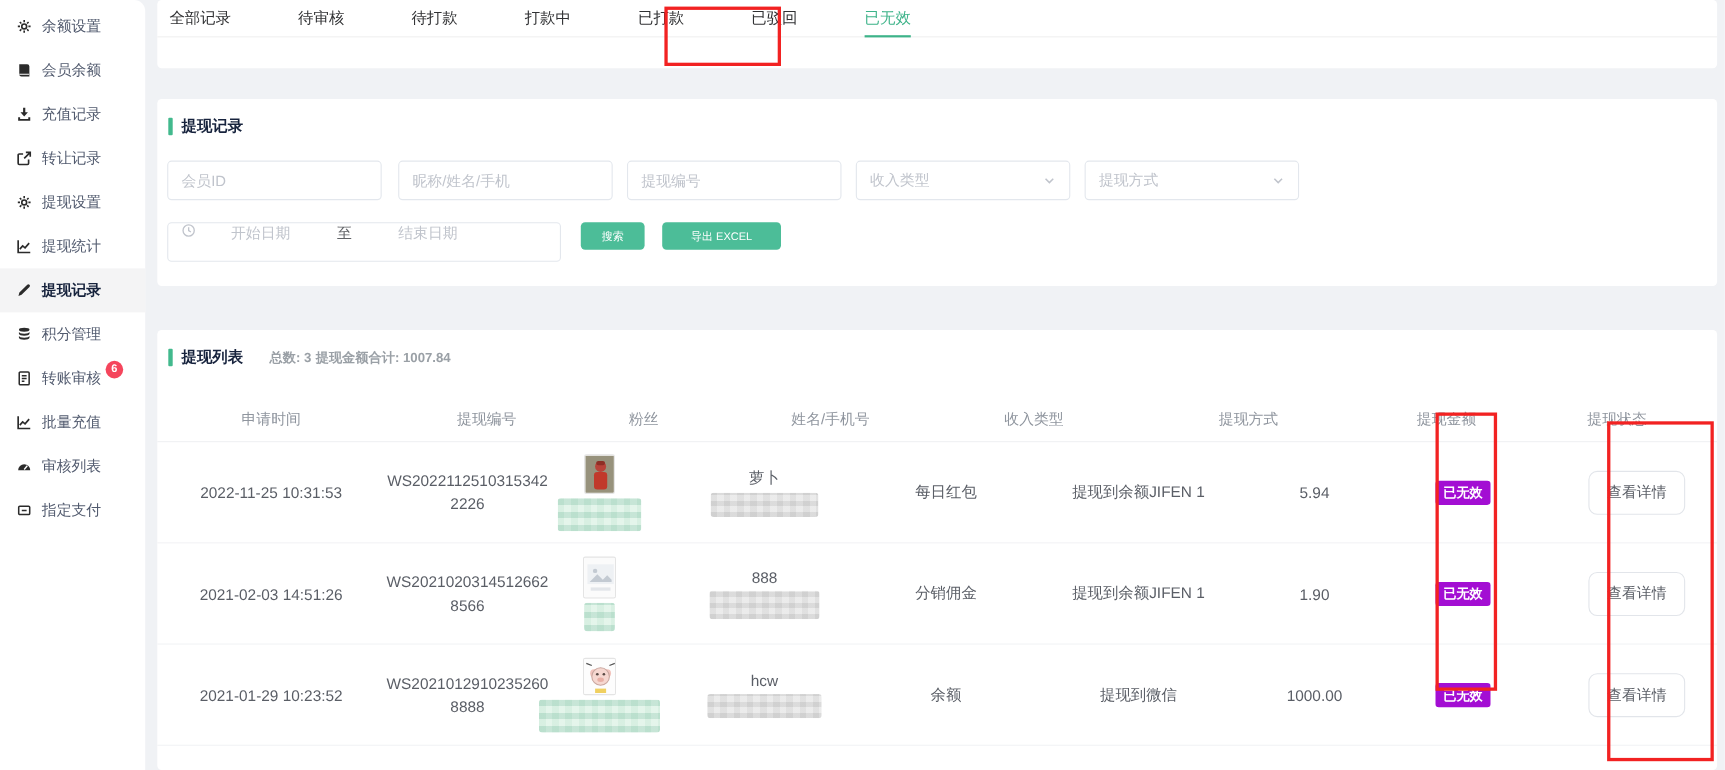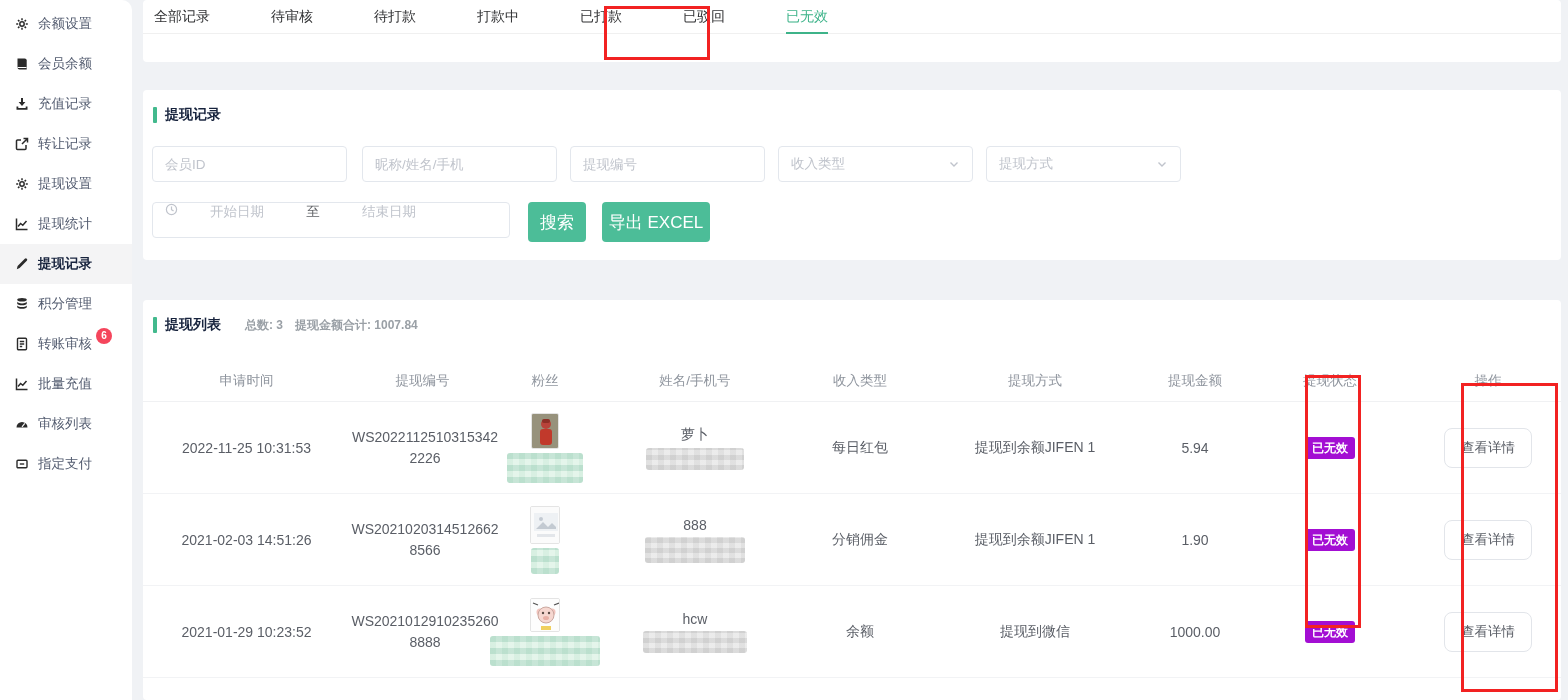--- a/index.html
+++ b/index.html
@@ -41,51 +41,51 @@
   .tab.active::after {
     content:""; position:absolute; left:0; right:0; bottom:0; height:2px; background:#3db389;
   }
   .search-panel { top:90px; height:170px; }
   .list-panel   { top:300px; height:400px; }
   .section-title {
     display:flex; align-items:center; gap:8px;
     padding:16px 0 0 10px; font-size:14px; font-weight:bold; color:#17233d;
   }
   .green-bar { width:4px; height:16px; background:#42b98d; border-radius:1px; flex:none; }
-  .summary { margin-left:16px; font-size:12px; font-weight:bold; color:#9aa0a6; display:flex; gap:12px; }
+  .summary { margin-left:16px; font-size:12px; font-weight:bold; color:#9aa0a6; display:flex; gap:4px; }
   
   .f-input, .f-select, .f-date {
     position:absolute; height:36px; border:1px solid #e3e7ed; border-radius:4px;
     background:#fff; font-size:13.5px;
   }
   input.f-input { padding:0 12px; color:#606266; outline:none; width:195px; }
   input.f-input::placeholder { color:#c0c4cc; }
   .f-select {
     width:195px; display:flex; align-items:center; justify-content:space-between;
     padding:0 12px; color:#c0c4cc; cursor:pointer;
   }
   .f-date { width:358px; display:flex; align-items:flex-start; color:#c0c4cc; cursor:pointer; }
   .f-date .clock { margin-left:12px; width:13px; height:13px; color:#c0c4cc; flex:none; }
   .f-date .d-start { width:118px; text-align:center; }
   .f-date .d-to { width:34px; text-align:center; color:#606266; }
   .f-date .d-end { width:118px; text-align:center; }
   .btn-green {
-    position:absolute; height:40px; border:none; border-radius:4px;
-    background:#4cbd98; color:#fff; font-size:17px; cursor:pointer;
+    position:absolute; height:25px; border:none; border-radius:4px;
+    background:#4cbd98; color:#fff; font-size:10px; cursor:pointer;
     font-family:inherit;
   }
   
   .tbl { margin-top:26px; }
   .tr {
     display:grid;
     grid-template-columns:207px 145px 100px 200px 130px 220px 100px 170px 146px;
     align-items:center;
   }
   .tr > div { text-align:center; font-size:14px; color:#5a5e66; }
-  .thead { height:42px; border-bottom:1px solid #f0f1f3; }
+  .thead { height:42px; border-bottom:1px solid #f0f1f3;gap:20px; }
   .thead > div { font-size:13.5px; color:#8f959e; }
   .trow { height:92px; border-bottom:1px solid #f2f3f5; }
   .code { width:150px; margin:0 auto; word-break:break-all; line-height:1.5; }
   .fan-cell, .name-cell { display:flex; flex-direction:column; align-items:center; gap:4px; }
   .avatar { border:1px solid #e4e4e4; background:#fff; border-radius:2px; overflow:hidden; flex:none; }
   .mosaic-green {
     border-radius:3px;
     background-image:
       repeating-linear-gradient(0deg, rgba(150,205,180,.45) 0 6px, rgba(215,240,225,.45) 6px 12px),
       repeating-linear-gradient(90deg, #d9efe3 0 6px, #eff9f3 6px 12px);

